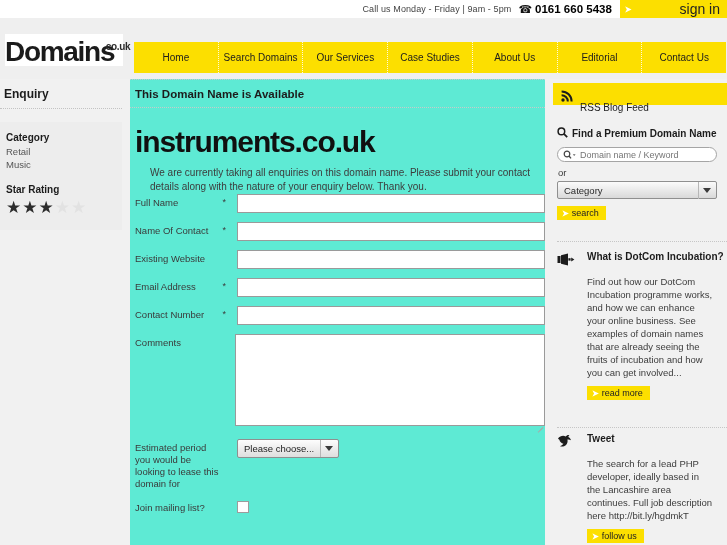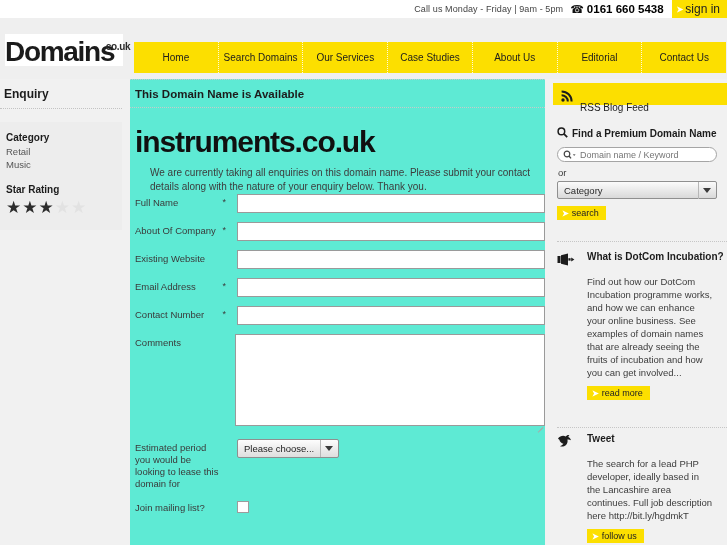--- a/index.html
+++ b/index.html
@@ -25,21 +25,21 @@
   }
   .phone-wrap { display: flex; align-items: center; gap: 3px; padding-right: 8px; }
   .phone-icon { font-size: 11px; color: #111; line-height: 1; }
   .phone-num { font-size: 11.5px; font-weight: bold; color: #000; white-space: nowrap; }
   .signin {
     background: #fcdf00; height: 18px;
     display: flex; align-items: center; gap: 2px;
     padding: 0 7px 0 5px; cursor: pointer;
   }
   .signin .chev { font-size: 8px; color: #fff; font-weight: bold; }
-  .signin-label { font-size: 12px; color: #222; white-space: nowrap; }
+  .signin-label { font-size: 14px; color: #222; white-space: nowrap; margin-left: 46px; }
 
   
   .header {
     position: absolute; top: 18px; left: 0; width: 727px; height: 61px;
     background: #efefef;
   }
   .logo {
     position: absolute; left: 5px; top: 16px;
     width: 118px; height: 32px; background: #fff;
     display: flex; align-items: flex-end; text-align: center;
@@ -261,21 +261,21 @@
 
     <div class="form">
 
       <div class="row">
         <div class="row-label">Full Name</div>
         <div class="row-star">*</div>
         <input class="inp" value="" style="">
       </div>
 
       <div class="row">
-        <div class="row-label">About Of Company</div>
+        <div class="row-label">Name Of Contact</div>
         <div class="row-star">*</div>
         <input class="inp" value="" style="">
       </div>
 
       <div class="row">
         <div class="row-label">Existing Website</div>
         <div class="row-star"></div>
         <input class="inp" value="" style="">
       </div>
 

